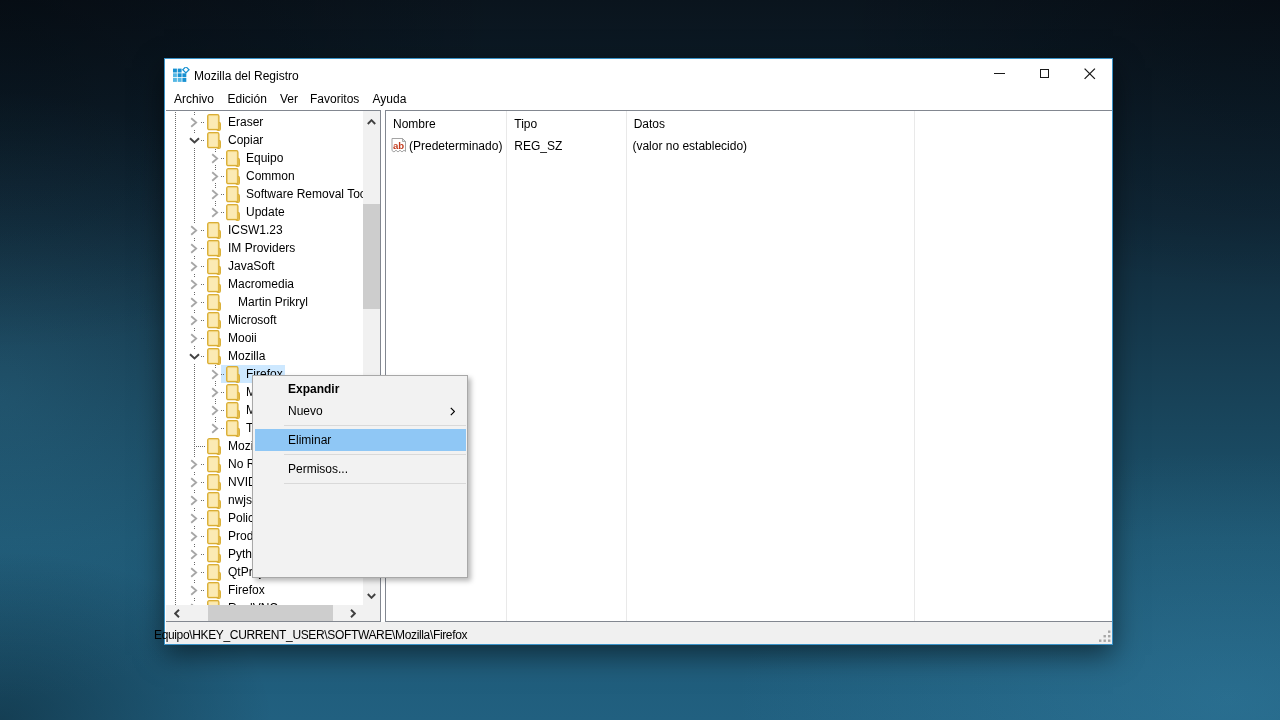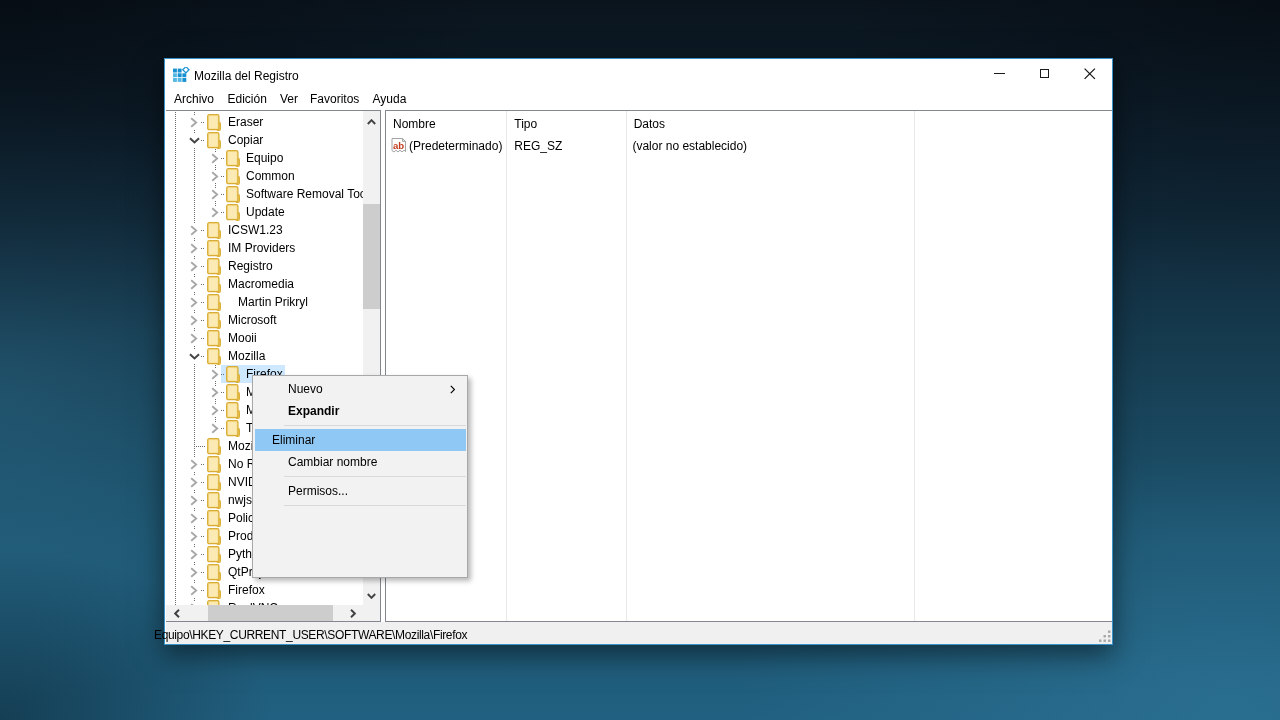--- a/index.html
+++ b/index.html
@@ -135,21 +135,21 @@
 <div class="t" style="left:62.0px;top:130.5px">IM Providers</div>
 <div class="g" style="left:23.2px;top:149.0px;width:11px;height:13px;background:#fff;padding:1.5px 0 0 1px"><svg width="8" height="11" viewBox="0 0 8 11">
         <path d="M1.2 1.2 L6.2 5.5 L1.2 9.8" fill="none" stroke="#a6a6a6" stroke-width="1.8"></path>
       </svg></div>
 <div style="position:absolute;left:35.3px;top:155.5px;width:4px;height:1px;background-image:repeating-linear-gradient(90deg,#6a6a6a 0 1px,transparent 1px 2px)"></div>
 <div class="g" style="left:40.5px;top:147.5px"><svg width="14" height="17" viewBox="0 0 14 17">
         <rect x="9.8" y="8.2" width="3.6" height="8.2" rx="1.5" fill="#f3d06b" stroke="#d9ae33" stroke-width="1.1"></rect>
         <rect x="0.7" y="0.7" width="11.2" height="15" rx="1.5" fill="#f9e194" stroke="#d9ad35" stroke-width="1.3"></rect>
         <rect x="2.1" y="2.2" width="8.4" height="12" fill="#fbeab4"></rect>
       </svg></div>
-<div class="t" style="left:62.0px;top:148.5px">Registro</div>
+<div class="t" style="left:62.0px;top:148.5px">JavaSoft</div>
 <div class="g" style="left:23.2px;top:167.0px;width:11px;height:13px;background:#fff;padding:1.5px 0 0 1px"><svg width="8" height="11" viewBox="0 0 8 11">
         <path d="M1.2 1.2 L6.2 5.5 L1.2 9.8" fill="none" stroke="#a6a6a6" stroke-width="1.8"></path>
       </svg></div>
 <div style="position:absolute;left:35.3px;top:173.5px;width:4px;height:1px;background-image:repeating-linear-gradient(90deg,#6a6a6a 0 1px,transparent 1px 2px)"></div>
 <div class="g" style="left:40.5px;top:165.5px"><svg width="14" height="17" viewBox="0 0 14 17">
         <rect x="9.8" y="8.2" width="3.6" height="8.2" rx="1.5" fill="#f3d06b" stroke="#d9ae33" stroke-width="1.1"></rect>
         <rect x="0.7" y="0.7" width="11.2" height="15" rx="1.5" fill="#f9e194" stroke="#d9ad35" stroke-width="1.3"></rect>
         <rect x="2.1" y="2.2" width="8.4" height="12" fill="#fbeab4"></rect>
       </svg></div>
 <div class="t" style="left:62.0px;top:166.5px">Macromedia</div>
@@ -374,22 +374,21 @@
         <rect x="10" y="0.5" width="2.4" height="2.4"></rect>
         <rect x="10" y="5" width="2.4" height="2.4"></rect>
         <rect x="5.5" y="5" width="2.4" height="2.4"></rect>
         <rect x="10" y="9.5" width="2.4" height="2.4"></rect>
         <rect x="5.5" y="9.5" width="2.4" height="2.4"></rect>
         <rect x="1" y="9.5" width="2.4" height="2.4"></rect>
       </g>
 </svg></div>
 
 <div style="position:absolute;left:252px;top:375px;width:216px;height:203px;background:#f2f2f2;border:1px solid #a8a8a8;box-shadow:3px 3px 5px rgba(0,0,0,.28);padding-top:2px">
+<div class="mi" style="font-weight:bold">Expandir</div>
 <div class="mi" style="position:relative">Nuevo<svg style="position:absolute;right:12px;top:6.5px" width="5.5" height="9" viewBox="0 0 5.5 9">
         <path d="M0.8 0.8 L4.5 4.5 L0.8 8.2" fill="none" stroke="#000" stroke-width="1.2"></path>
       </svg></div>
-<div class="mi" style="font-weight:bold">Expandir</div>
 <div class="ms"></div>
-<div class="mi" style="background:#8fc7f5;margin:0 1px 0 2px;padding-left:17px">Eliminar</div>
-<div class="mi">Cambiar nombre</div>
+<div class="mi" style="background:#8fc7f5;margin:0 1px 0 2px;padding-left:33px">Eliminar</div>
 <div class="ms"></div>
 <div class="mi">Permisos...</div>
 <div class="ms"></div>
 </div>
 </body></html>

